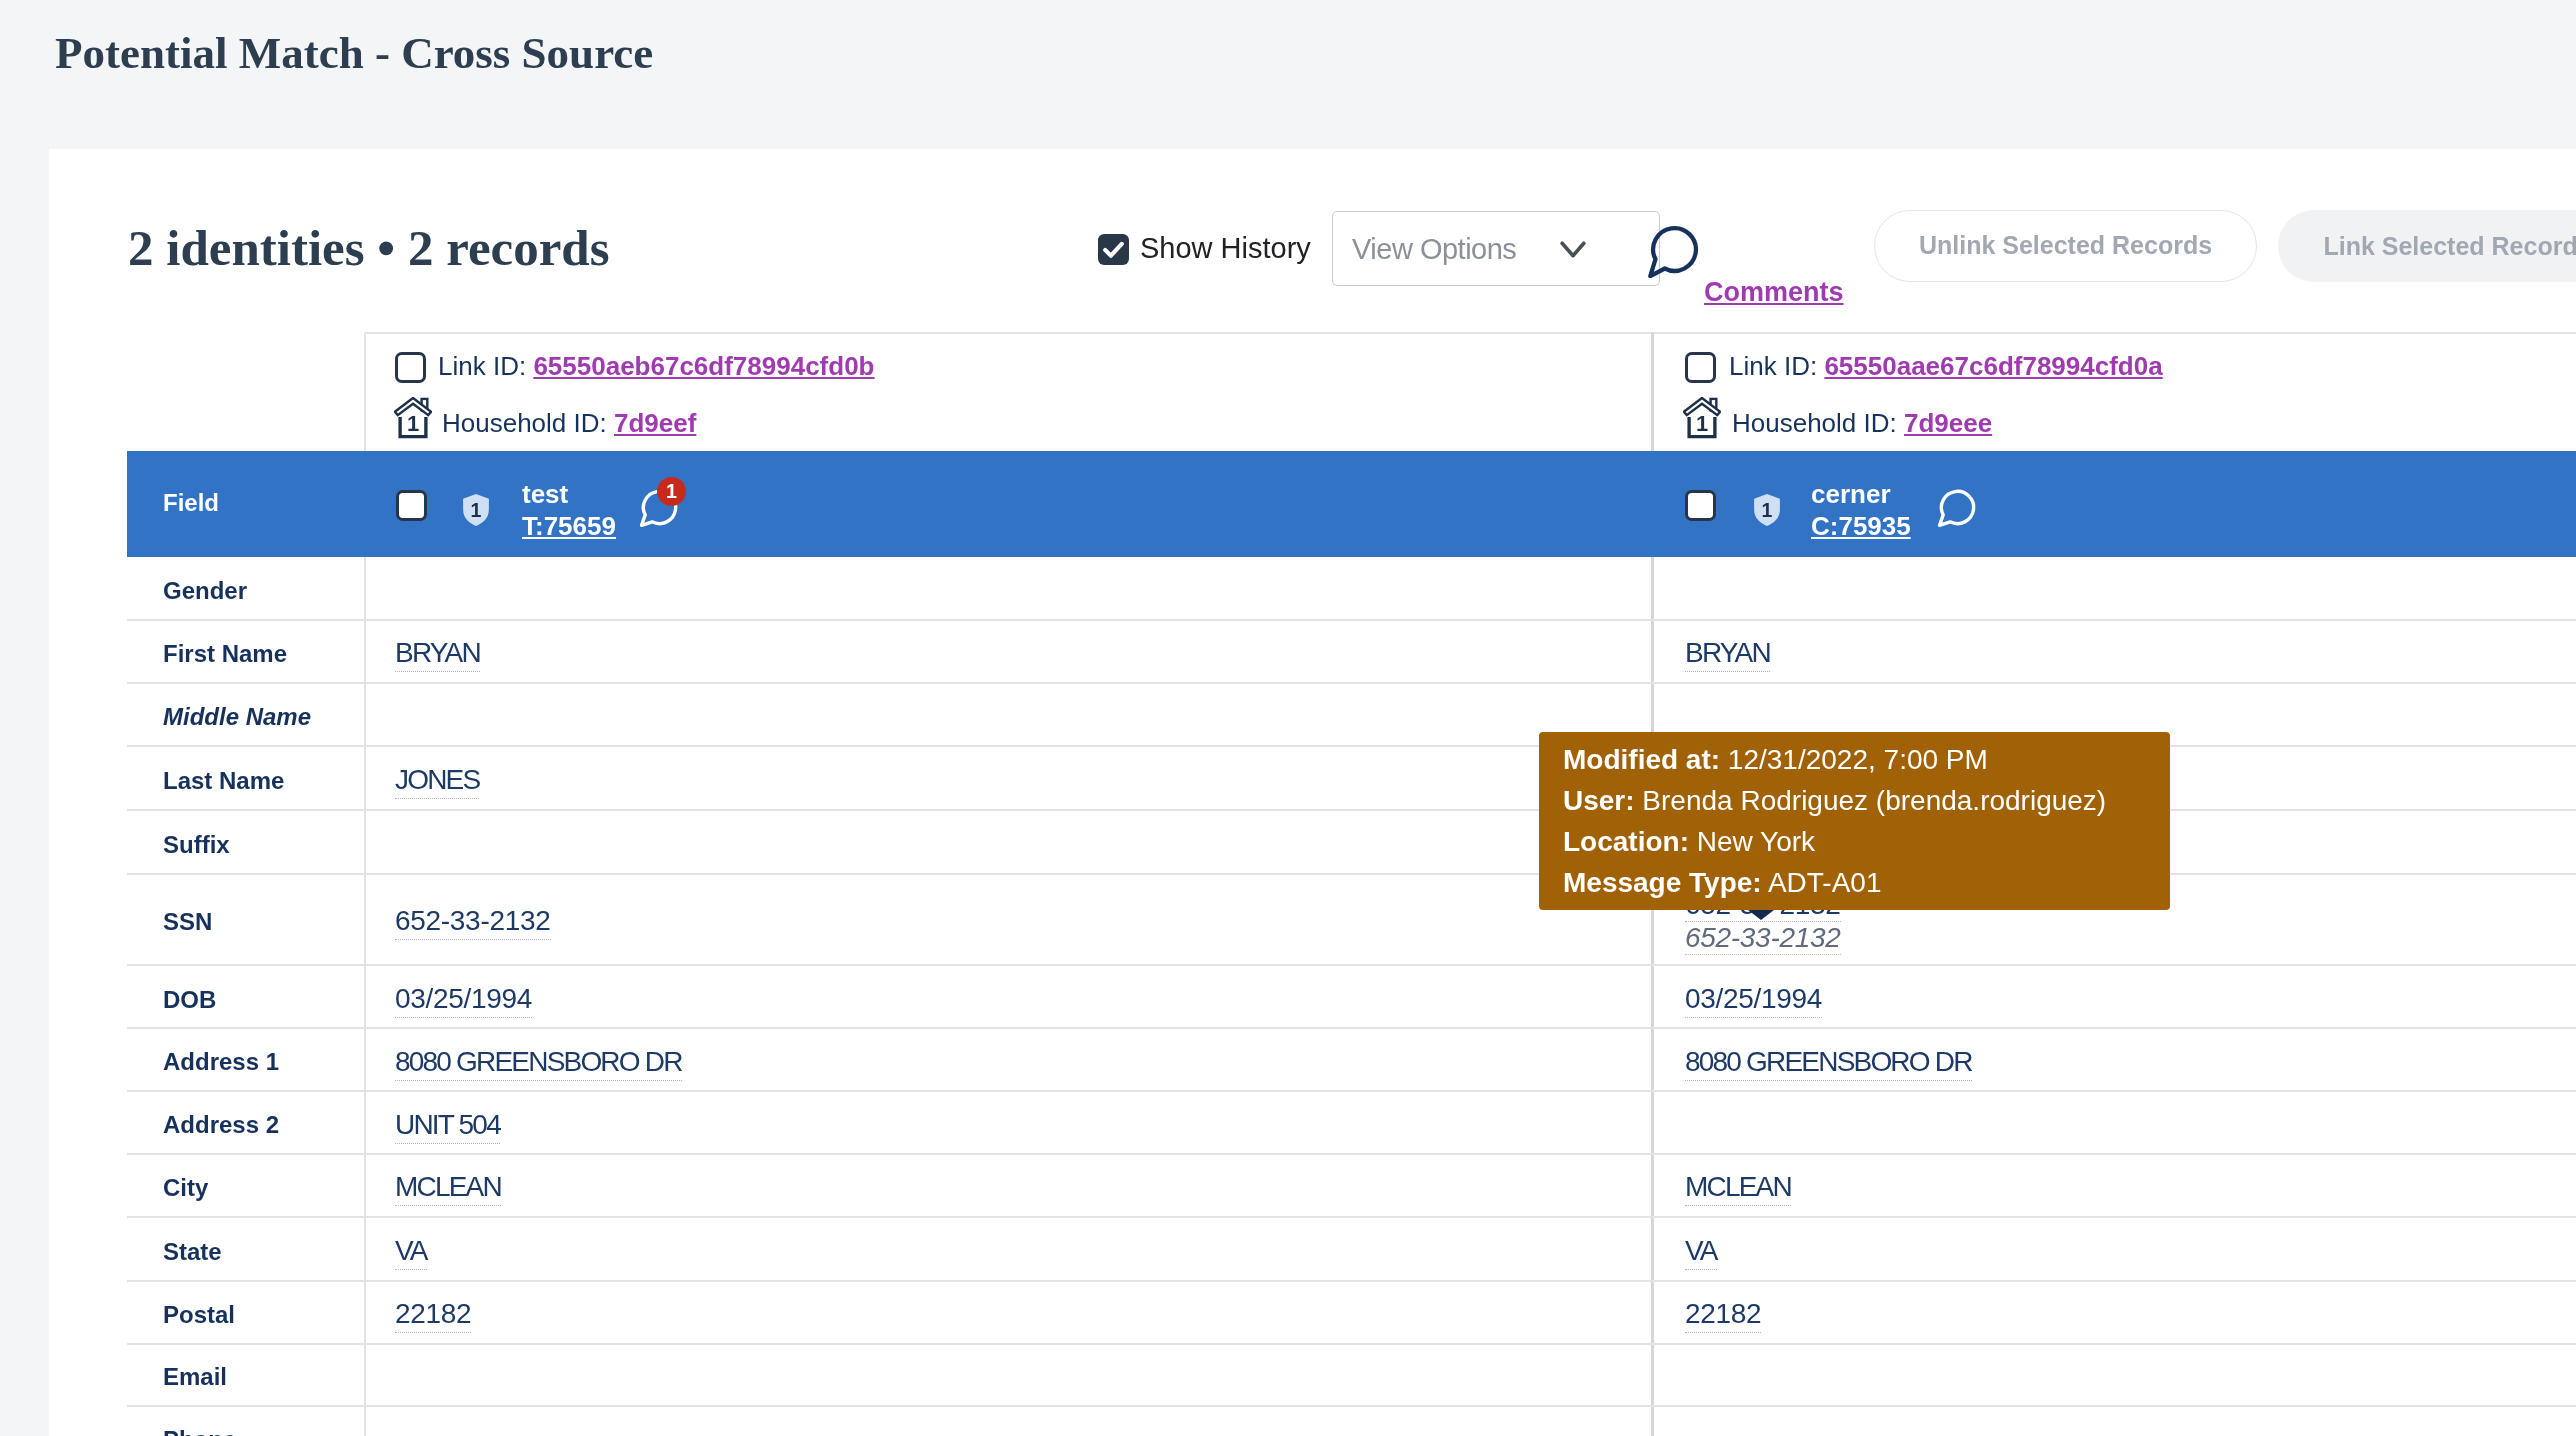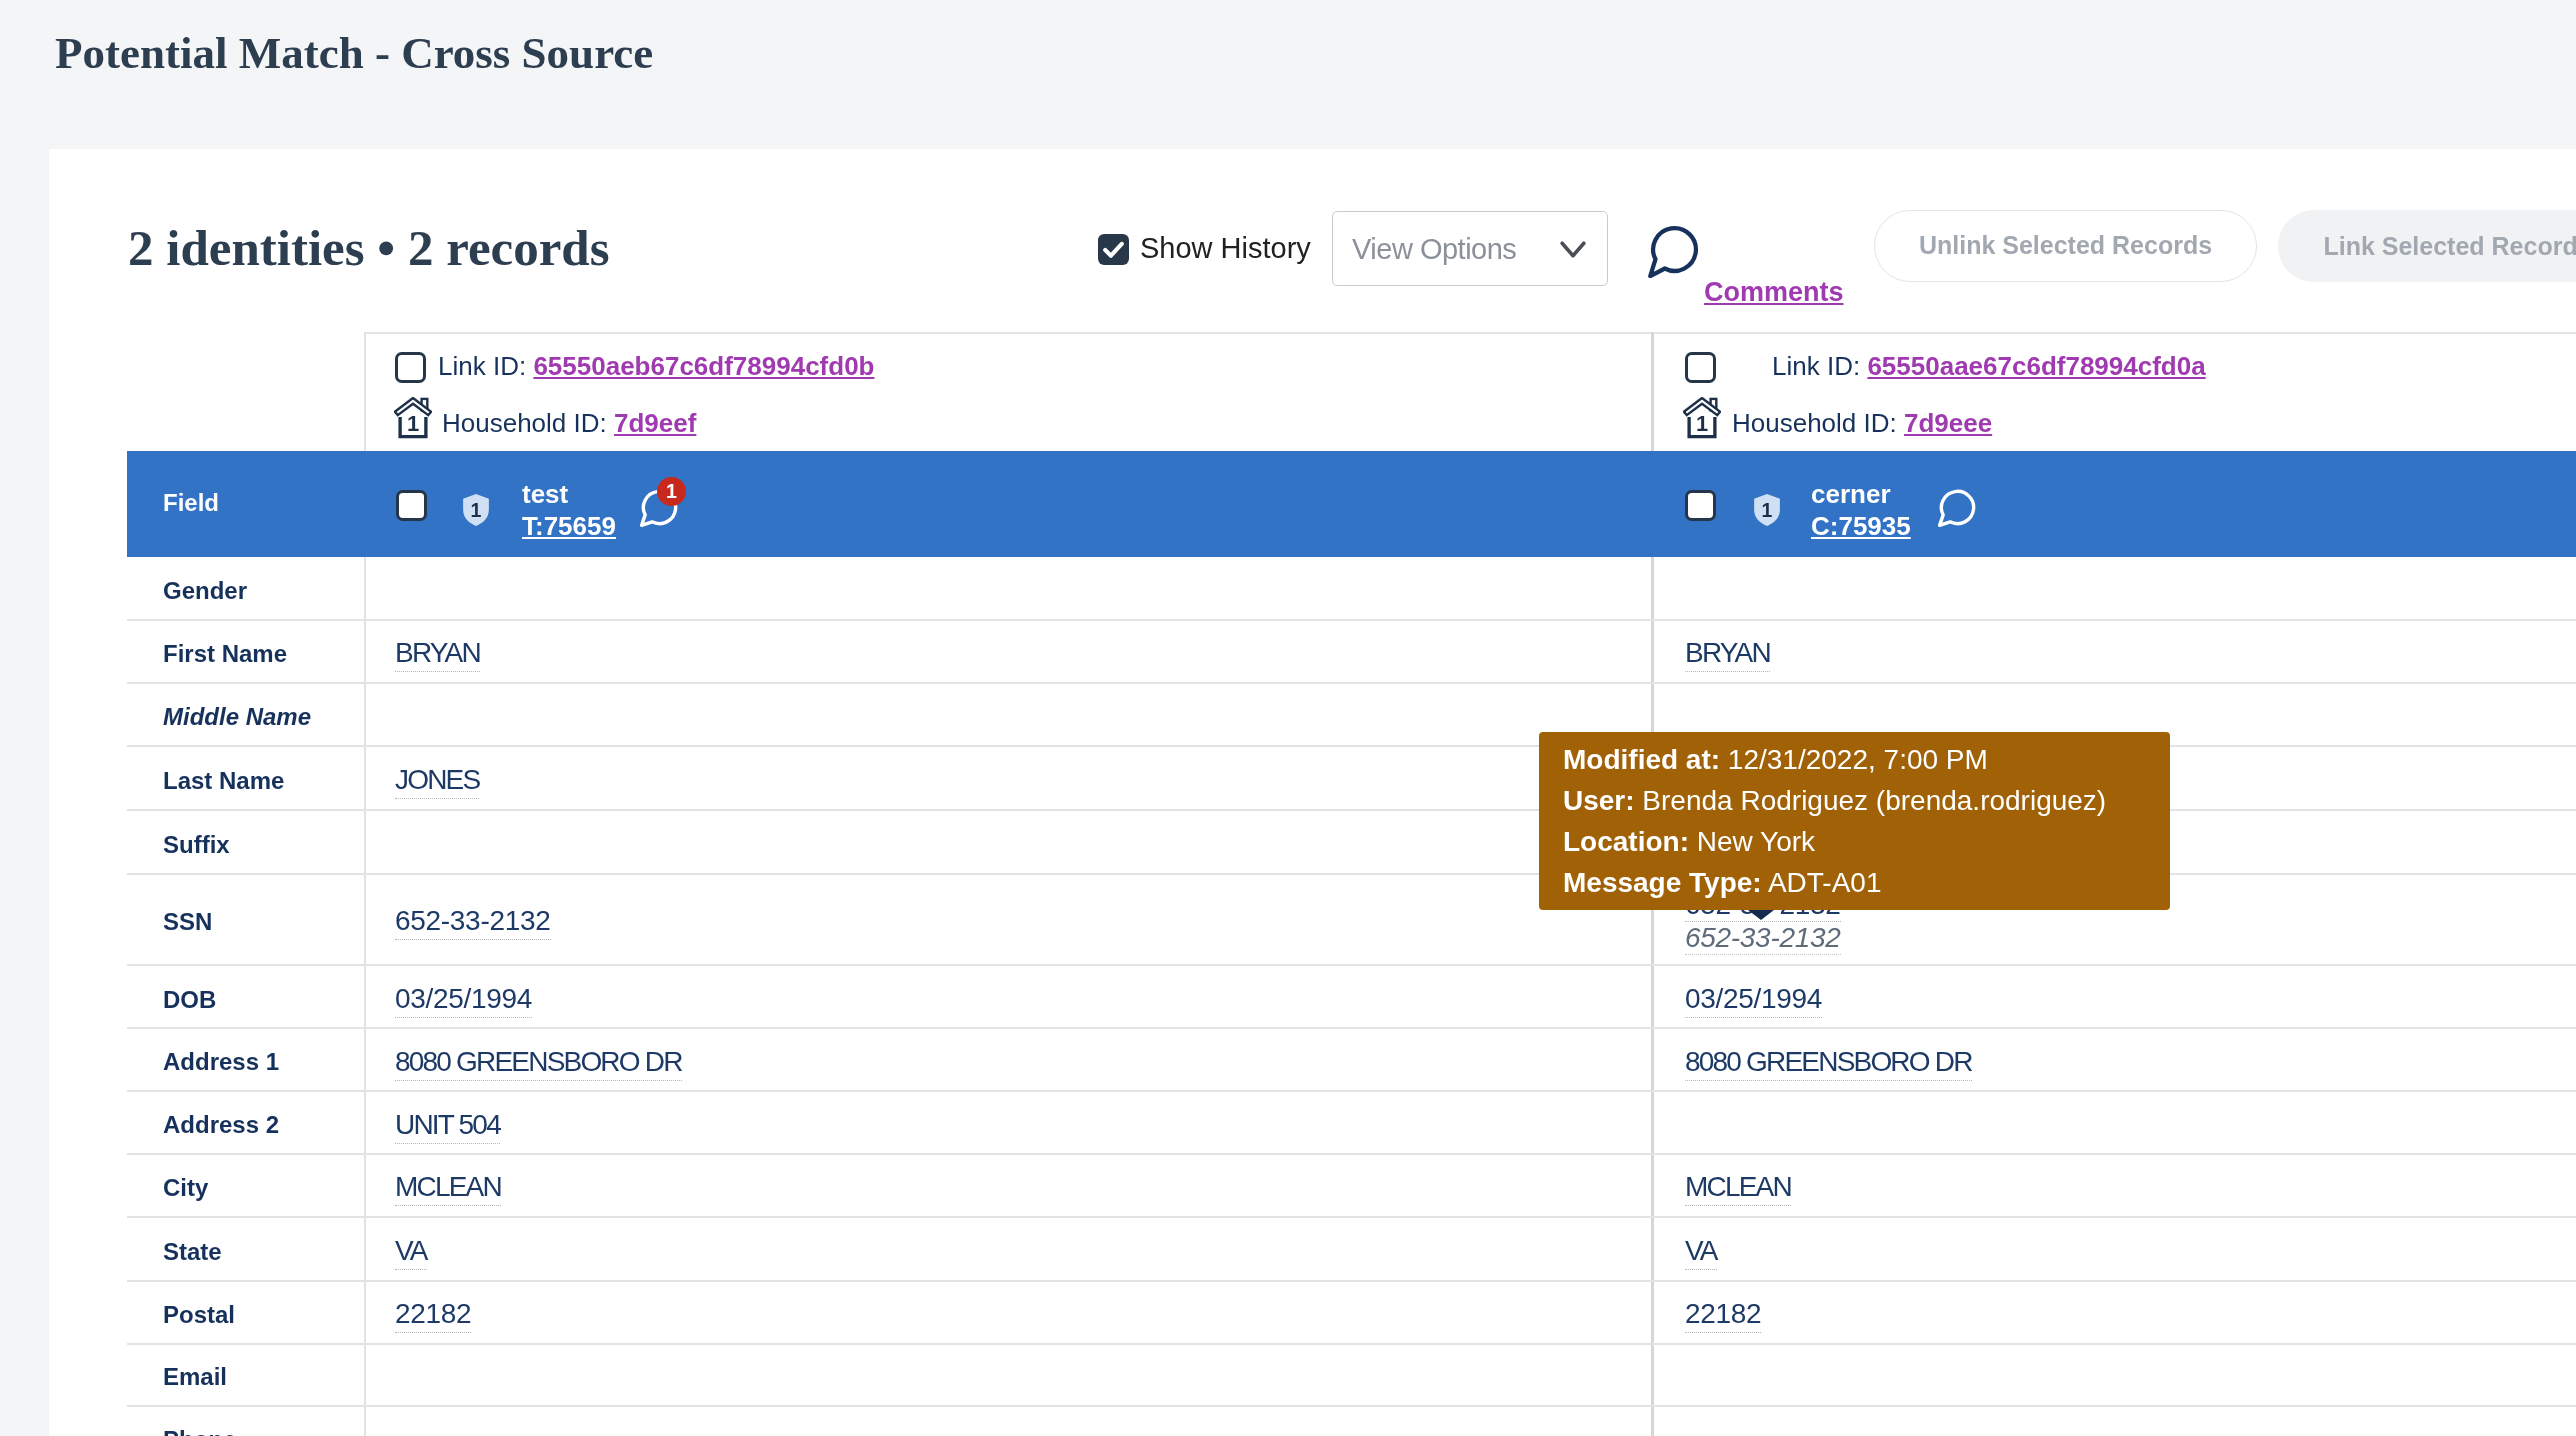--- a/index.html
+++ b/index.html
@@ -33,21 +33,21 @@
 <h2 class="counts">2 identities • 2 records</h2>
 <div id="toolbar">
 
   <div class="abs" style="left:1098px; top:234px; width:31px; height:31px; background:#293848; border-radius:6.2px;">
     <svg width="31" height="31" viewBox="0 0 60 60">
         <path d="M14 31 L25 42 L46 19" stroke="#ffffff" stroke-width="8" fill="none" stroke-linecap="round" stroke-linejoin="round"></path>
       </svg>
   </div>
   <div class="abs" style="left:1140px; top:233px; font-size:29px; color:#202124; line-height:31px;">Show History</div>
 
-  <div class="abs" style="left:1332px; top:211px; width:276px; height:75px; border:1.5px solid #c9cacd; border-radius:5.2px; background:#fff;">
+  <div class="abs" style="left:1332px; top:211px; width:328px; height:75px; border:1.5px solid #c9cacd; border-radius:5.2px; background:#fff;">
     <span style="position:absolute; left:19px; top:20.6px; font-size:29px; color:#8b9199; letter-spacing:-0.5px;">View Options</span>
     <svg style="position:absolute; left:225px; top:25px;" width="30" height="26" viewBox="0 0 58 50">
         <path d="M8 12 L29 36 L50 12" stroke="#4a4f55" stroke-width="7" fill="none" stroke-linecap="round" stroke-linejoin="round"></path>
       </svg>
   </div>
 
   <svg class="abs" style="left:1646px; top:221px;" width="57" height="57" viewBox="0 0 24 24">
     <path d="M7.9 20A9 9 0 1 0 4 16.1L1.8 23.2Z" fill="none" stroke="#16325c" stroke-width="1.8" stroke-linejoin="round"></path>
   </svg>
   <div class="abs" style="left:1704px; top:233px; font-size:27px;margin-top:44px;"><span class="purple-link">Comments</span></div>
@@ -66,21 +66,21 @@
   <div class="hdrline" style="left:438px; top:352px; line-height:29px;">Link ID: <span class="purple-link">65550aeb67c6df78994cfd0b</span></div>
   <svg class="abs" style="left:394px; top:397px;" width="38" height="42" viewBox="0 0 78 88">
     <rect x="57" y="4" width="12" height="24" fill="#ffffff" stroke="#1d3048" stroke-width="5"></rect>
     <polygon points="1,31 39,2 77,31 71,38 39,14 7,38" fill="#ffffff" stroke="#1d3048" stroke-width="5"></polygon>
     <path d="M12 42 L12 83 L66 83 L66 42" fill="none" stroke="#1d3048" stroke-width="7"></path>
     <text x="39" y="72" font-size="46" font-weight="bold" fill="#1d3048" text-anchor="middle" font-family="Liberation Sans, sans-serif">1</text>
   </svg>
   <div class="hdrline" style="left:442px; top:409px; line-height:29px;">Household ID: <span class="purple-link">7d9eef</span></div>
 
   <div class="cb" style="left:1685px; top:352px;"></div>
-  <div class="hdrline" style="left:1729px; top:352px; line-height:29px;margin-left:43px;">Link ID: <span class="purple-link">65550aae67c6df78994cfd0a</span></div>
+  <div class="hdrline" style="left:1729px; top:352px; line-height:29px;">Link ID: <span class="purple-link">65550aae67c6df78994cfd0a</span></div>
   <svg class="abs" style="left:1683px; top:397px;" width="38" height="42" viewBox="0 0 78 88">
     <rect x="57" y="4" width="12" height="24" fill="#ffffff" stroke="#1d3048" stroke-width="5"></rect>
     <polygon points="1,31 39,2 77,31 71,38 39,14 7,38" fill="#ffffff" stroke="#1d3048" stroke-width="5"></polygon>
     <path d="M12 42 L12 83 L66 83 L66 42" fill="none" stroke="#1d3048" stroke-width="7"></path>
     <text x="39" y="72" font-size="46" font-weight="bold" fill="#1d3048" text-anchor="middle" font-family="Liberation Sans, sans-serif">1</text>
   </svg>
   <div class="hdrline" style="left:1732px; top:409px; line-height:29px;">Household ID: <span class="purple-link">7d9eee</span></div>
 
   <div id="bluerow"></div>
   <div class="abs" style="left:163px; top:489px; font-size:24px; font-weight:bold; color:#ffffff; line-height:28px;">Field</div>

